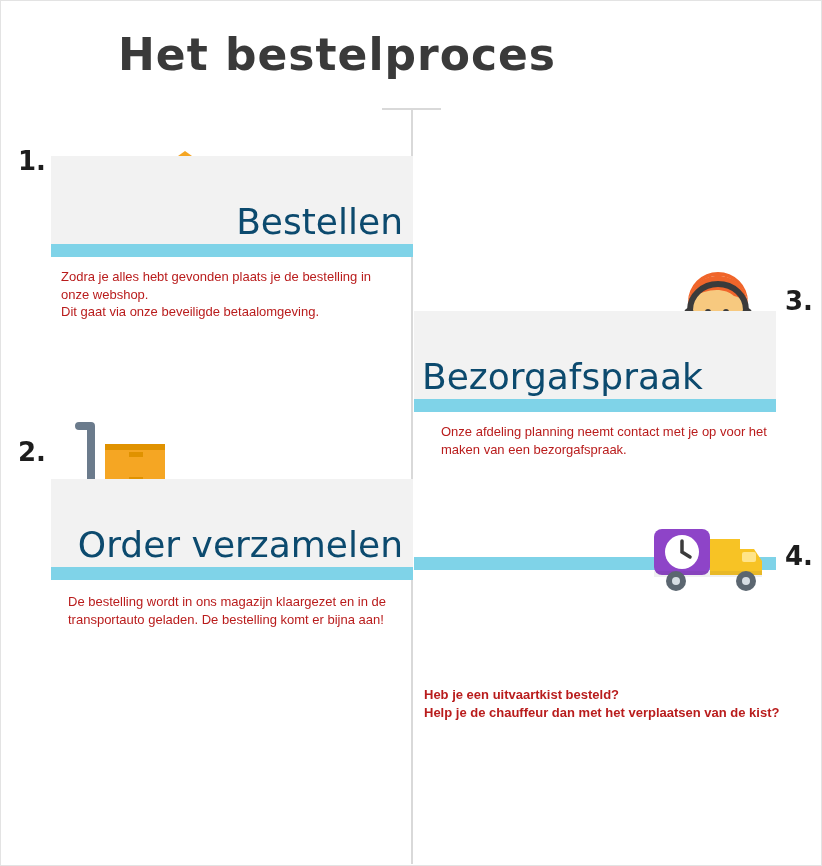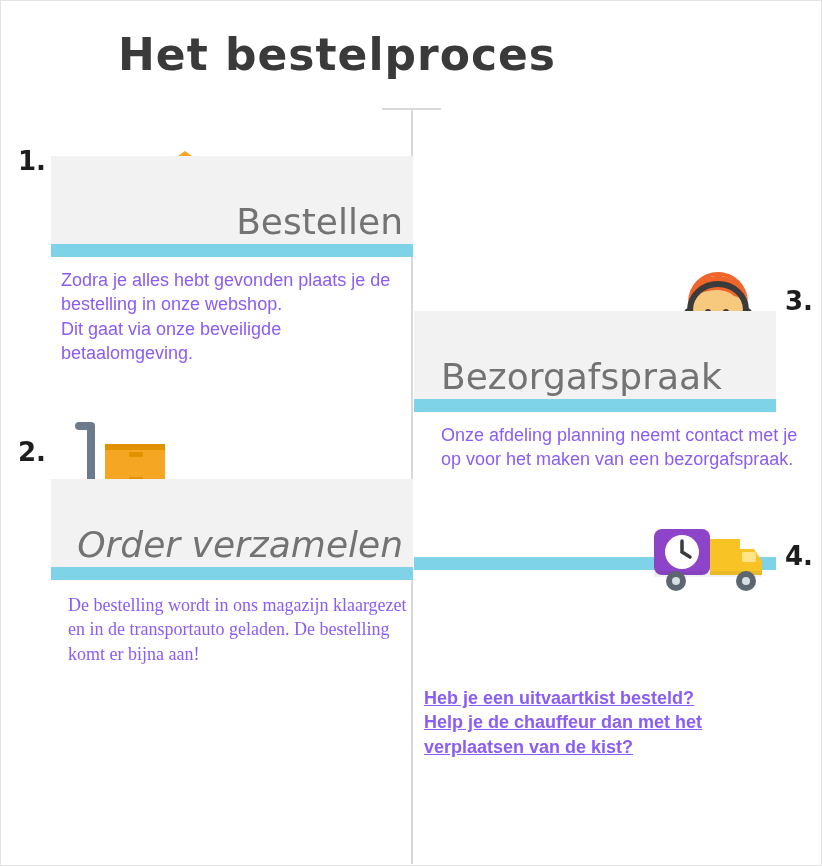--- a/index.html
+++ b/index.html
@@ -60,69 +60,68 @@
   .step-band {
     position: relative;
     background: #f2f2f2;
     height: 88px;
     box-sizing: border-box;
   }
   .step-band .heading {
     position: absolute;
     bottom: 2px;
     font-size: 36px;
-    color: #737373;
+    color: #0c4a6e;
     font-family: "DejaVu Sans", sans-serif;
     white-space: nowrap;
   }
   .band-underline {
     height: 13px;
     background: #7fd3e8;
   }
   .step-number {
     position: absolute;
     font-size: 26px;
     font-weight: bold;
     color: #1d1d1d;
     font-family: "DejaVu Sans", sans-serif;
   }
   .step-text {
     position: absolute;
-    font-size: 18px;
+    font-size: 13px;
     line-height: 1.35;
-    color: #8b5cf6;
+    color: #b91c1c;
   }
   .step-text .bold {
     font-weight: bold;
-    text-decoration: underline;
   }
   .icon-wrap {
     position: absolute;
   }
 
   
   #step1 { left: 50px; top: 155px; width: 362px; }
   #step1 .step-band { width: 362px; }
   #step1 .heading { right: 10px; }
   #step1-number { left: -33px; top: -10px; }
   #step1-icon { left: 78px; top: -17px; }
   #step1-text { left: 10px; top: 112px; width: 340px; }
 
   
   #step2 { left: 50px; top: 478px; width: 362px; }
   #step2 .step-band { width: 362px; }
-  #step2 .heading { right: 10px; font-style: italic; }
+  #step2 .heading { right: 10px; }
   #step2-number { left: -33px; top: -42px; }
   #step2-icon { left: 10px; top: -65px; }
-  #step2-text { left: 17px; top: 114px; width: 345px; font-family: Liberation Serif, serif; }
+  #step2-text { left: 17px; top: 114px; width: 345px; }
 
   
   #step3 { left: 413px; top: 310px; width: 362px; }
   #step3 .step-band { width: 362px; }
-  #step3 .heading { left: 27px; margin-top: 32px; }
+  #step3 .heading { left: 8px; margin-top: 32px; }
   #step3-number { right: -37px; top: -25px; }
   #step3-icon { right: 12px; top: -45px; }
   #step3-text { left: 10px; top: 112px; width: 360px; margin-left: 17px; }
 
   
   #step4 { left: 413px; top: 556px; width: 362px; }
   #step4 .step-band { width: 362px; }
   #step4 .heading { left: 10px; }
   #step4-number { right: -37px; top: -16px; }
   #step4-icon { right: 10px; top: -46px; }

